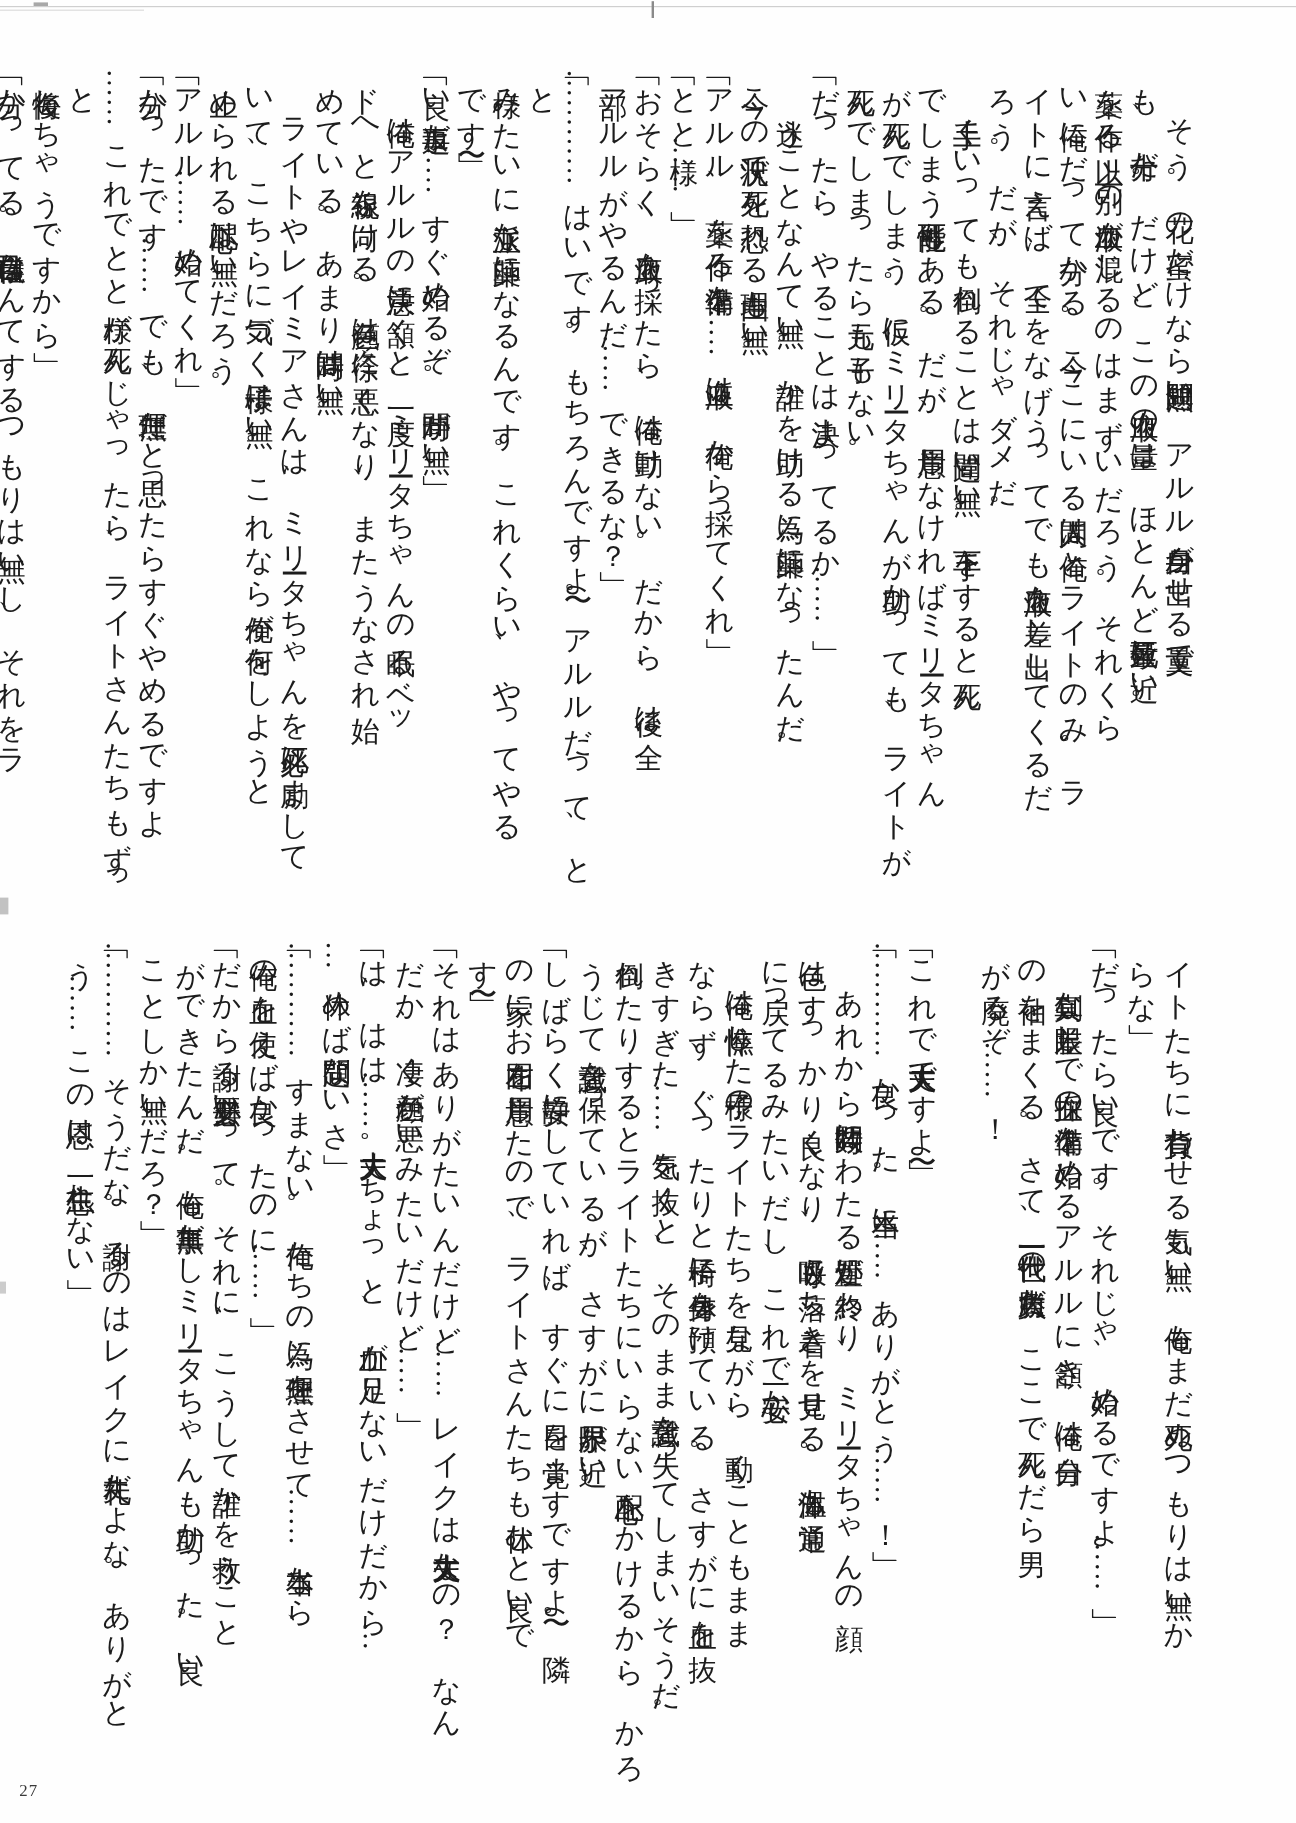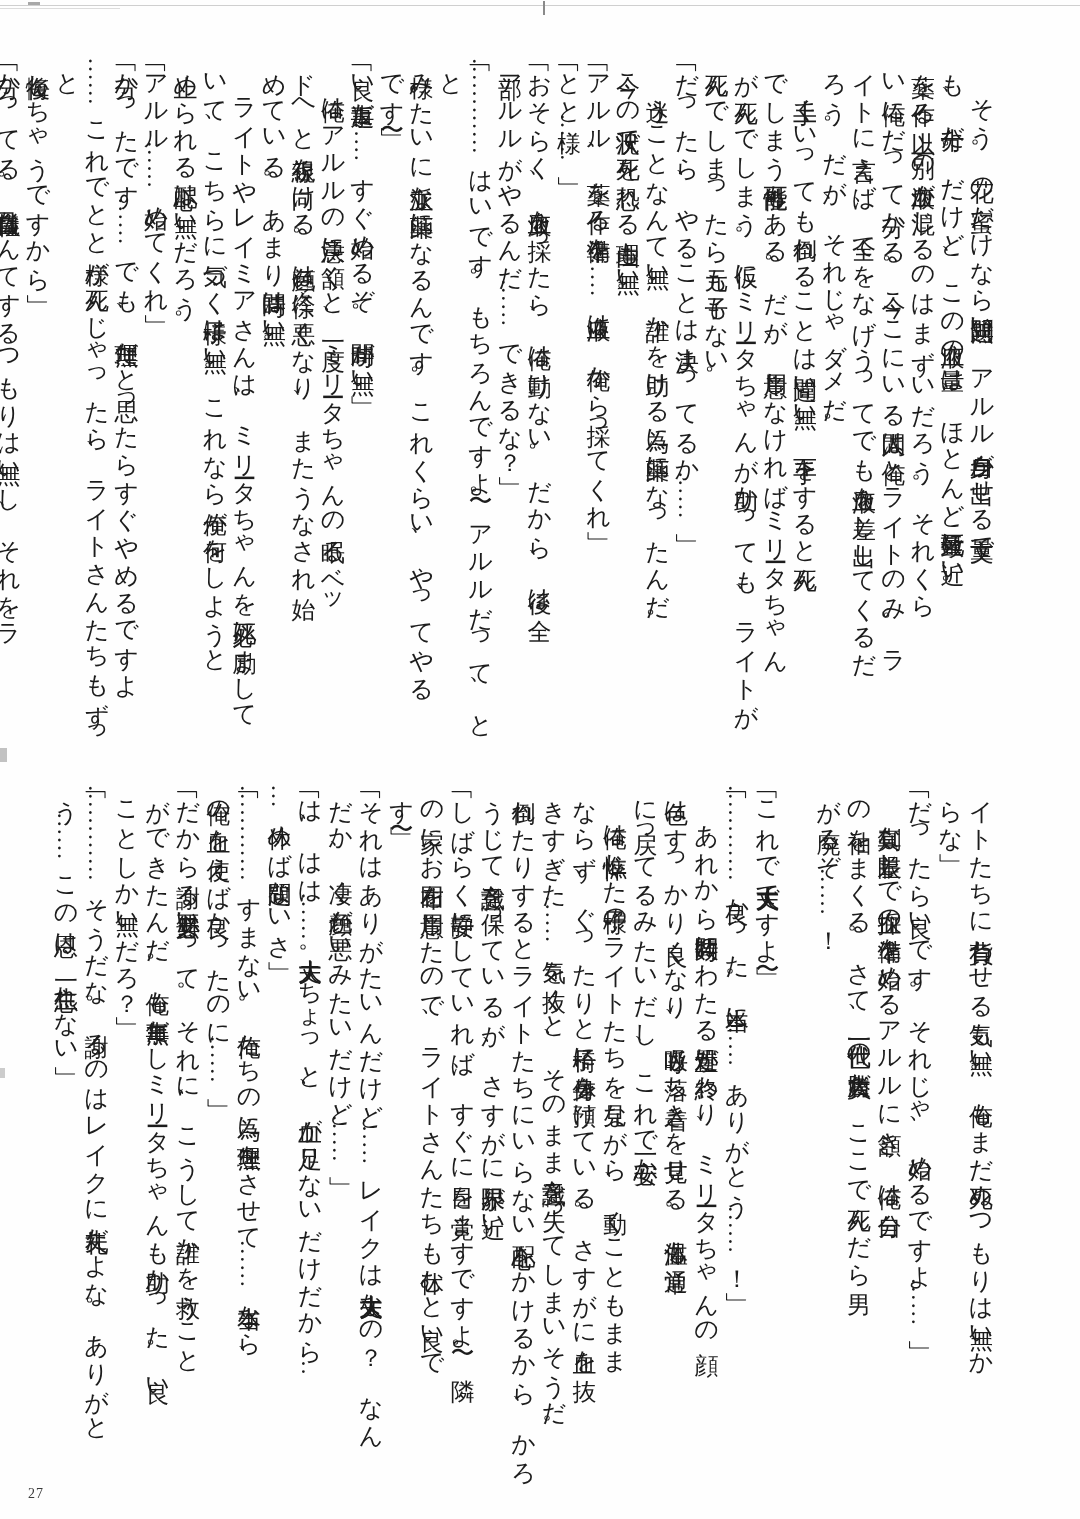--- a/index.html
+++ b/index.html
@@ -62,21 +62,21 @@
   }
   .block-bottom {
     top: 784px; right: 84px;
     height: 716px;
     line-height: 30.5px;
   }
   .text-block p.col { margin: 0; padding: 0; }
   .text-block p.col.blank::before { content: "\3000"; }
   .page-number {
     position: absolute;
-    left: 28px; top: 1486px;
+    left: 16px; top: 1486px;
     font-size: 14px;
     color: #3a3a3a;
     letter-spacing: 1px;
   }
 </style>
 </head>
 <body>
 
 <div class="page">
   <div class="scan-line-top"></div>

